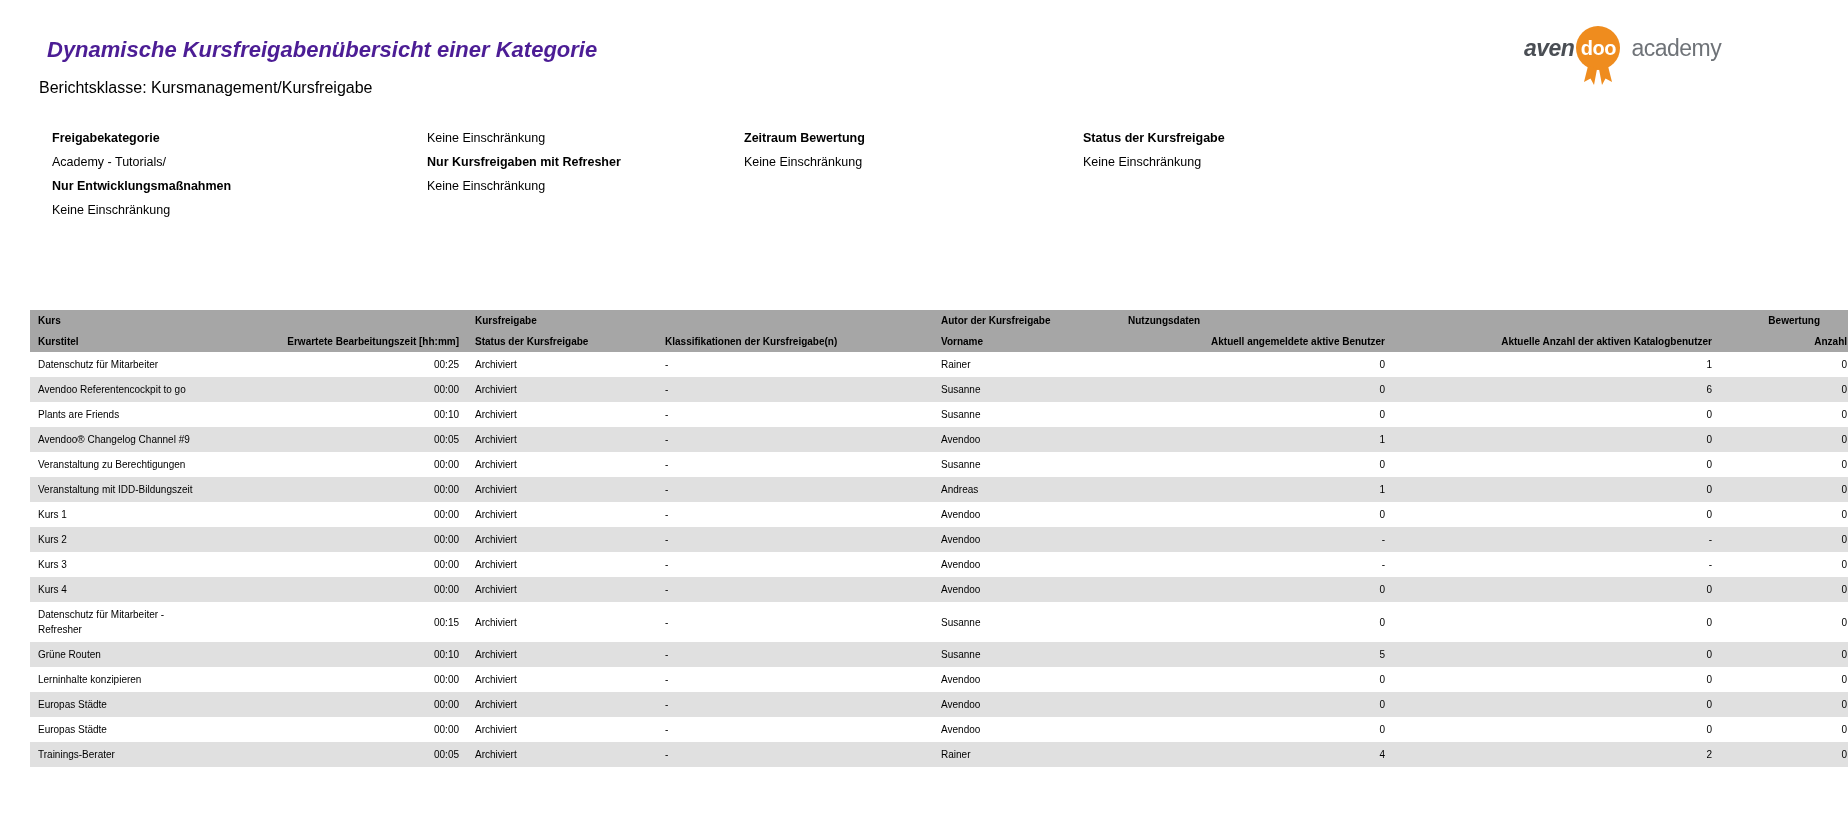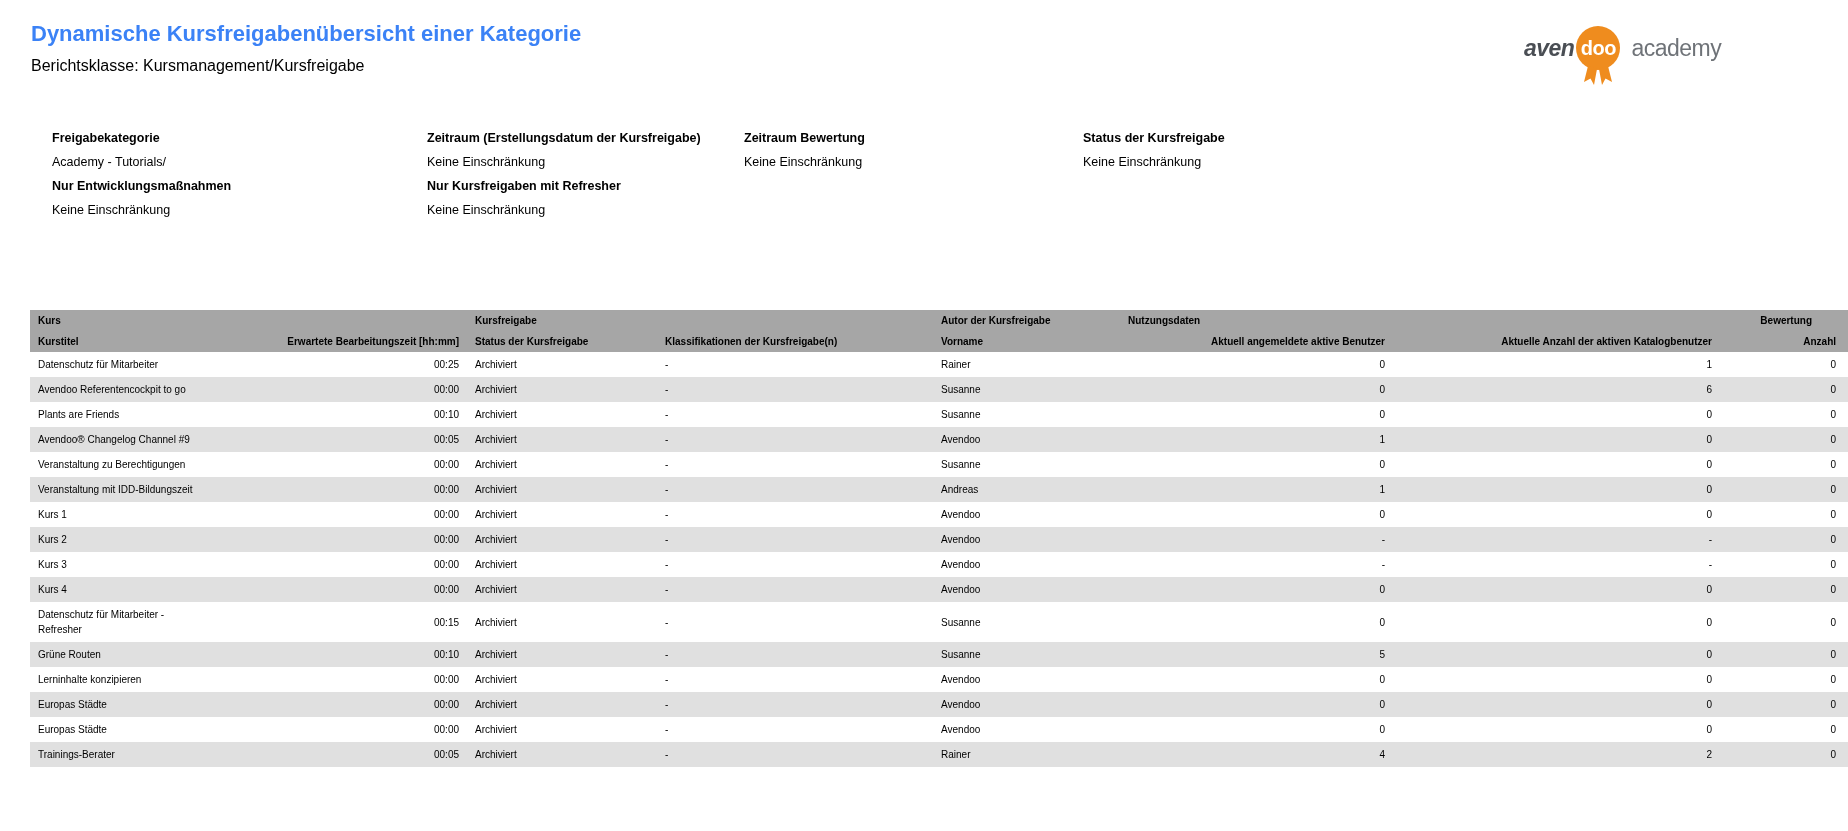--- a/index.html
+++ b/index.html
@@ -1,22 +1,22 @@
 <!DOCTYPE html>
 <html lang="de"><head>
 <meta charset="utf-8">
 <style>
   html,body { margin:0; padding:0; background:#fff; }
   body { font-family:"Liberation Sans", sans-serif; color:#000; }
   .canvas { position:relative; width:1848px; height:831px; background:#fff; overflow:hidden; }
 
   
   .page-header { position:absolute; left:31px; top:21px; }
-  .page-title { margin:0; font-size:22px; font-weight:bold; color:#3b82f6; letter-spacing:0; }
-  .page-subtitle { margin:10px 0 0 0; font-size:16px; color:#000; }
+  .page-title { margin:16px; font-size:22px; font-weight:bold; color:#4c1d95; letter-spacing:0;font-style:italic; }
+  .page-subtitle { margin:10px 0 0 8px; font-size:16px; color:#000; }
 
   
   .logo { position:absolute; left:1524px; top:26px; display:flex; align-items:center; }
   .logo-aven { font-size:23px; font-weight:bold; font-style:italic; color:#4A4E54; letter-spacing:-0.5px; margin-right:2px; }
   .logo-badge { position:relative; width:44px; height:44px; border-radius:50%; background:#EF8C1E;
                 display:flex; align-items:center; justify-content:center; flex:0 0 auto; }
   .logo-doo { font-size:20px; font-weight:bold; color:#fff; letter-spacing:-0.5px; }
   .ribbon { position:absolute; left:8px; top:40px; }
   .logo-academy { font-size:23px; color:#6F7378; letter-spacing:-0.5px; margin-left:11px; }
 
@@ -30,22 +30,22 @@
   
   .report-table-wrap { position:absolute; left:30px; top:310px; }
   table.report { border-collapse:collapse; table-layout:fixed; width:1818px; font-size:10px; }
   col.c1{width:185px} col.c2{width:252px} col.c3{width:190px} col.c4{width:276px}
   col.c5{width:187px} col.c6{width:273px} col.c7{width:327px} col.c8{width:128px}
   th, td { padding:3px 8px; line-height:15px; vertical-align:middle; overflow:hidden; }
   thead th { background:#A6A6A6; font-weight:bold; text-align:left; }
   tbody td { padding:5px 8px; }
   tbody tr:nth-child(even) td { background:#E0E0E0; }
   .al { text-align:left; } .ar { text-align:right; }
-  th.last, td.last { padding-right:12px; }
-  th.group-bewertung { padding-right:36px; }
+  th.last, td.last { padding-right:1px; }
+  th.group-bewertung { padding-right:28px; }
 </style>
 </head>
 <body>
 
 <div class="canvas">
 
   <div class="page-header">
     <h1 class="page-title">Dynamische Kursfreigabenübersicht einer Kategorie</h1>
     <p class="page-subtitle">Berichtsklasse: Kursmanagement/Kursfreigabe</p>
   </div>
@@ -63,21 +63,20 @@
   </div>
 
   <section class="filters">
     <div class="fcol fcol-1">
       <div class="f-label">Freigabekategorie</div>
       <div class="f-value">Academy - Tutorials/</div>
       <div class="f-label">Nur Entwicklungsmaßnahmen</div>
       <div class="f-value">Keine Einschränkung</div>
     </div>
     <div class="fcol fcol-2">
-      <div class="f-label">Zeitraum (Erstellungsdatum der Kursfreigabe)</div>
       <div class="f-value">Keine Einschränkung</div>
       <div class="f-label">Nur Kursfreigaben mit Refresher</div>
       <div class="f-value">Keine Einschränkung</div>
     </div>
     <div class="fcol fcol-3">
       <div class="f-label">Zeitraum Bewertung</div>
       <div class="f-value">Keine Einschränkung</div>
     </div>
     <div class="fcol fcol-4">
       <div class="f-label">Status der Kursfreigabe</div>

